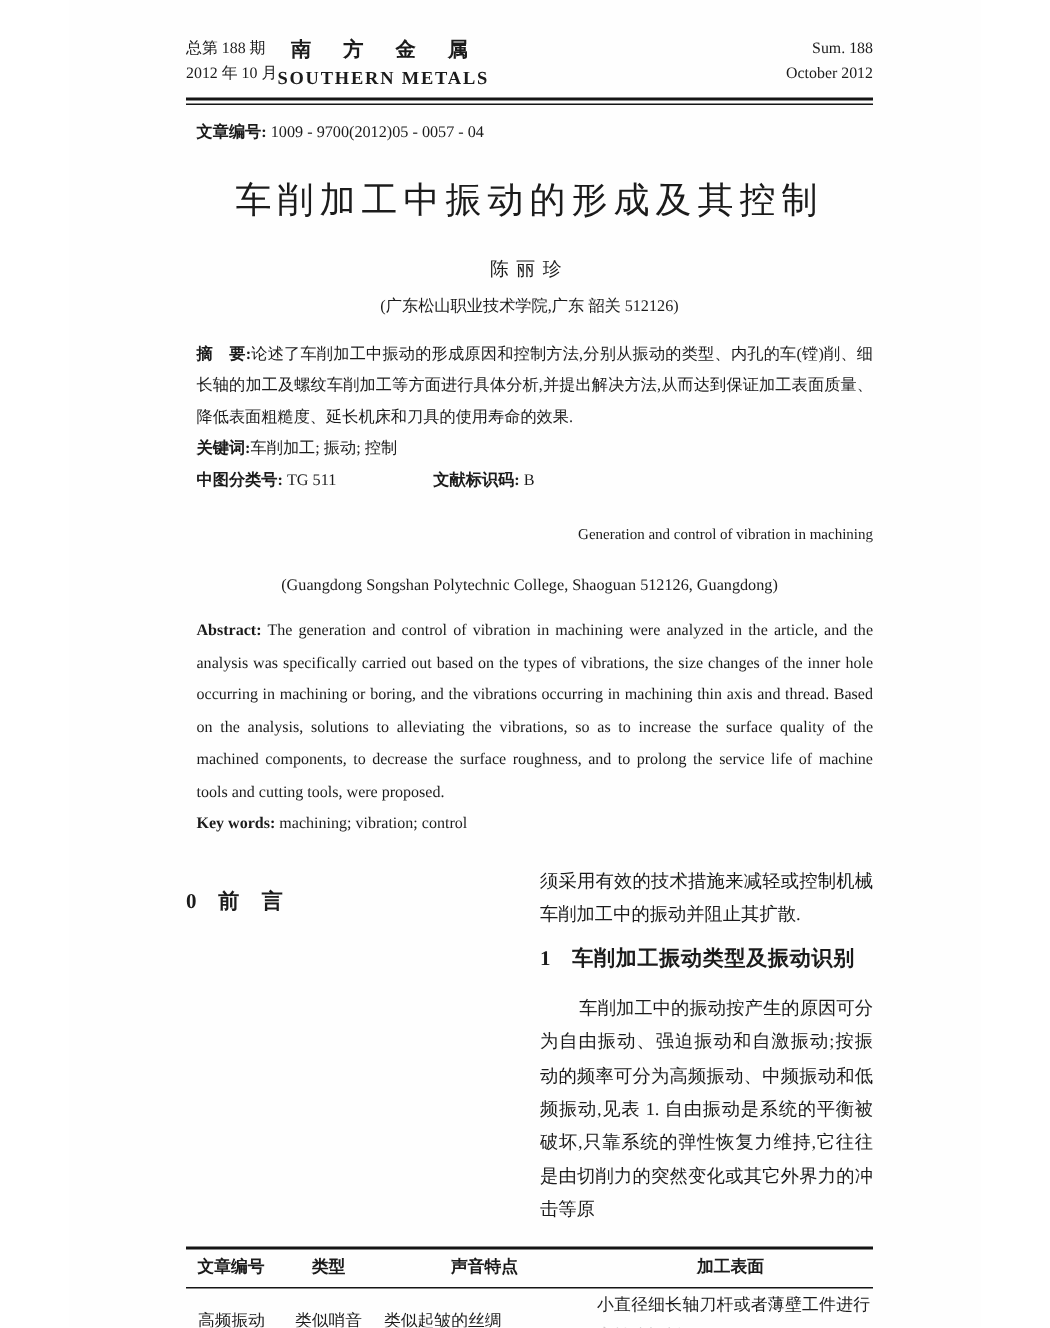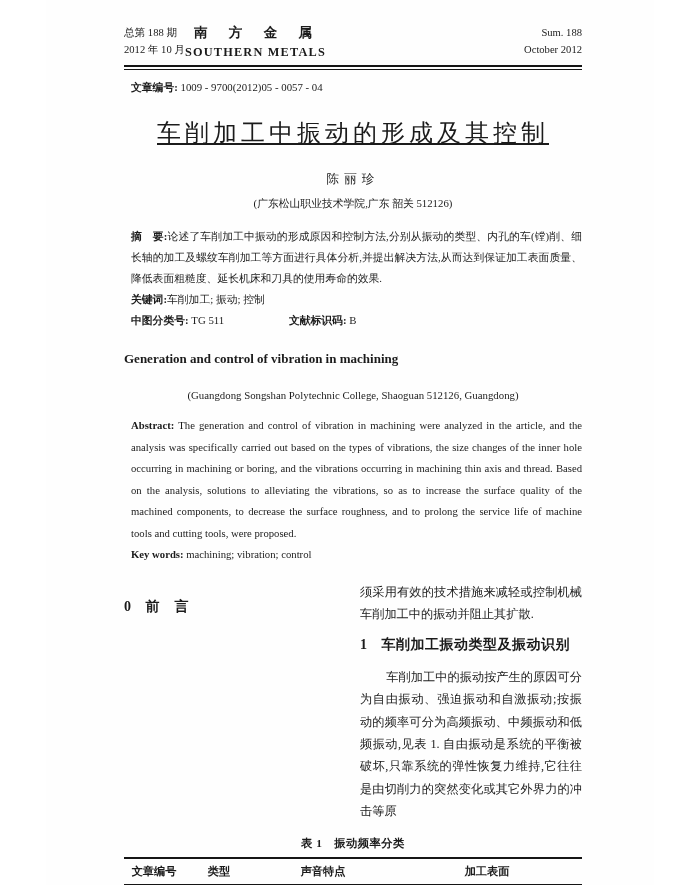--- a/index.html
+++ b/index.html
@@ -23,33 +23,33 @@
   .jh-center { flex: 1; }
   .jname-cn { font-size: 13.5px; font-weight: 600; letter-spacing: 9px; padding-left: 9px; }
   .jname-en { font-size: 12.3px; font-weight: 600; letter-spacing: 1.2px; margin-top: 3px; }
   .double-rule { margin-top: 5px; height: 5px; border-top: 2.5px solid #151515; border-bottom: 1px solid #151515; }
 
   
   .article-id { margin-top: 11px; font-size: 10.8px; padding-left: 7px; }
   .blab { font-weight: bold; }
 
   
-  .title-cn { text-align: center; font-size: 24px; font-weight: 500; letter-spacing: 4px; margin-top: 22px; text-decoration: underline; }
+  .title-cn { text-align: center; font-size: 24px; font-weight: 500; letter-spacing: 4px; margin-top: 22px; }
   .author-cn { text-align: center; font-size: 12.6px; letter-spacing: 5px; margin-top: 22px; }
   .affil-cn { text-align: center; font-size: 10.8px; margin-top: 9px; }
 
   
   .abs-block { margin-top: 15px; font-size: 10.8px; line-height: 21px; padding-left: 7px; }
   .abs-block p { margin: 0; }
   .just { text-align: justify; }
   .clc-row .pair { display: inline-block; }
   .clc-row .pair + .pair { margin-left: 62px; }
 
   
-  .title-en { text-align: left; font-size: 13px; font-weight: bold; margin-top: 20px; }
+  .title-en { text-align: right; font-size: 10px; font-weight: normal; margin-top: 20px; }
   .author-en { text-align: center; font-size: 10.8px; margin-top: 13px; }
   .affil-en { text-align: center; font-size: 10.8px; margin-top: 22px; }
   .en-abs { margin-top: 14px; font-size: 10.7px; line-height: 21.5px; padding-left: 7px; }
   .en-abs p { margin: 0; }
 
   
   .columns { display: flex; gap: 14px; margin-top: 15px; }
   .col { width: 268px; font-size: 12.2px; line-height: 22.4px; text-align: justify; }
   .sec-h { font-size: 14px; font-weight: 700; letter-spacing: 0.5px; }
   .sec-h .num { margin-right: 14px; }
@@ -121,21 +121,20 @@
       <h3 class="sec-h"><span class="num">0</span><span>前　言</span></h3>
     </div>
     <div class="col col-right">
       <p class="cont-p">须采用有效的技术措施来减轻或控制机械车削加工中的振动并阻止其扩散.</p>
       <h3 class="sec-h"><span class="num">1</span><span>车削加工振动类型及振动识别</span></h3>
       <p class="body-p">车削加工中的振动按产生的原因可分为自由振动、强迫振动和自激振动;按振动的频率可分为高频振动、中频振动和低频振动,见表 1. 自由振动是系统的平衡被破坏,只靠系统的弹性恢复力维持,它往往是由切削力的突然变化或其它外界力的冲击等原</p>
     </div>
   </div>
 
   <div class="table-section">
-    <div class="tcaption">表 1　振动频率分类</div>
     <table>
       <colgroup>
         <col style="width:60px">
           <col style="width:70px">
           <col style="width:138px">
           <col>
       </colgroup>
       <thead>
         <tr>
           <th>文章编号</th>

